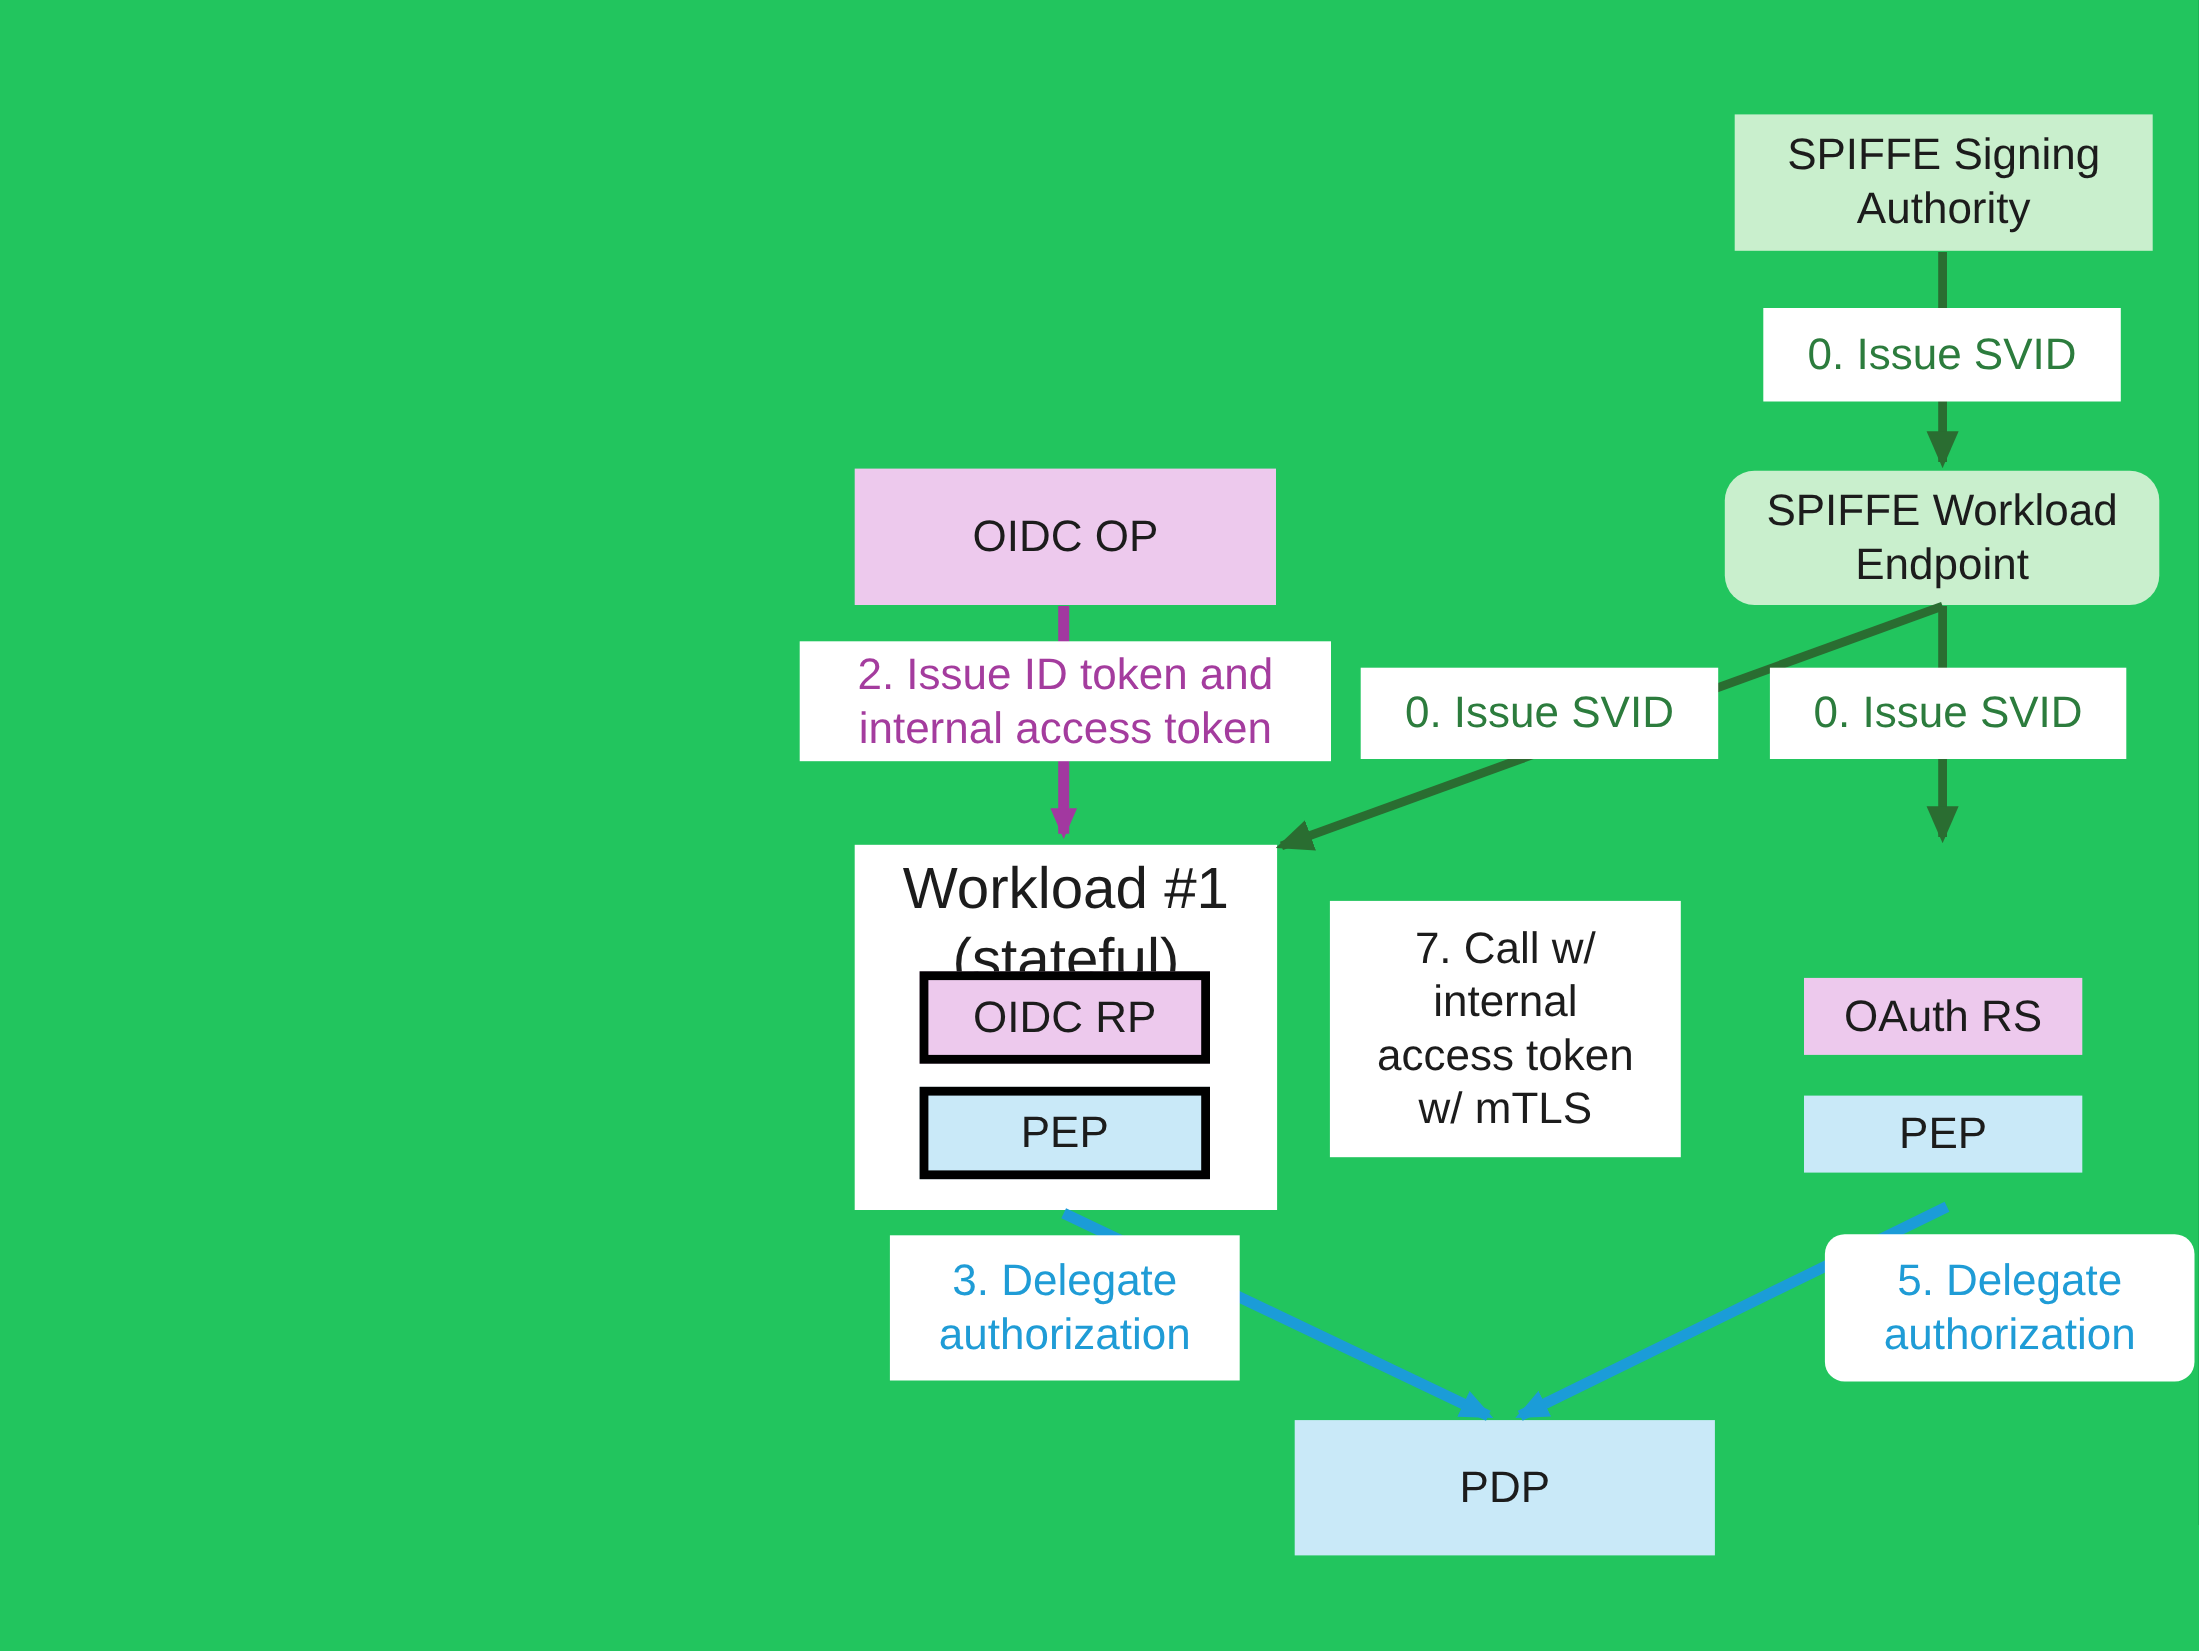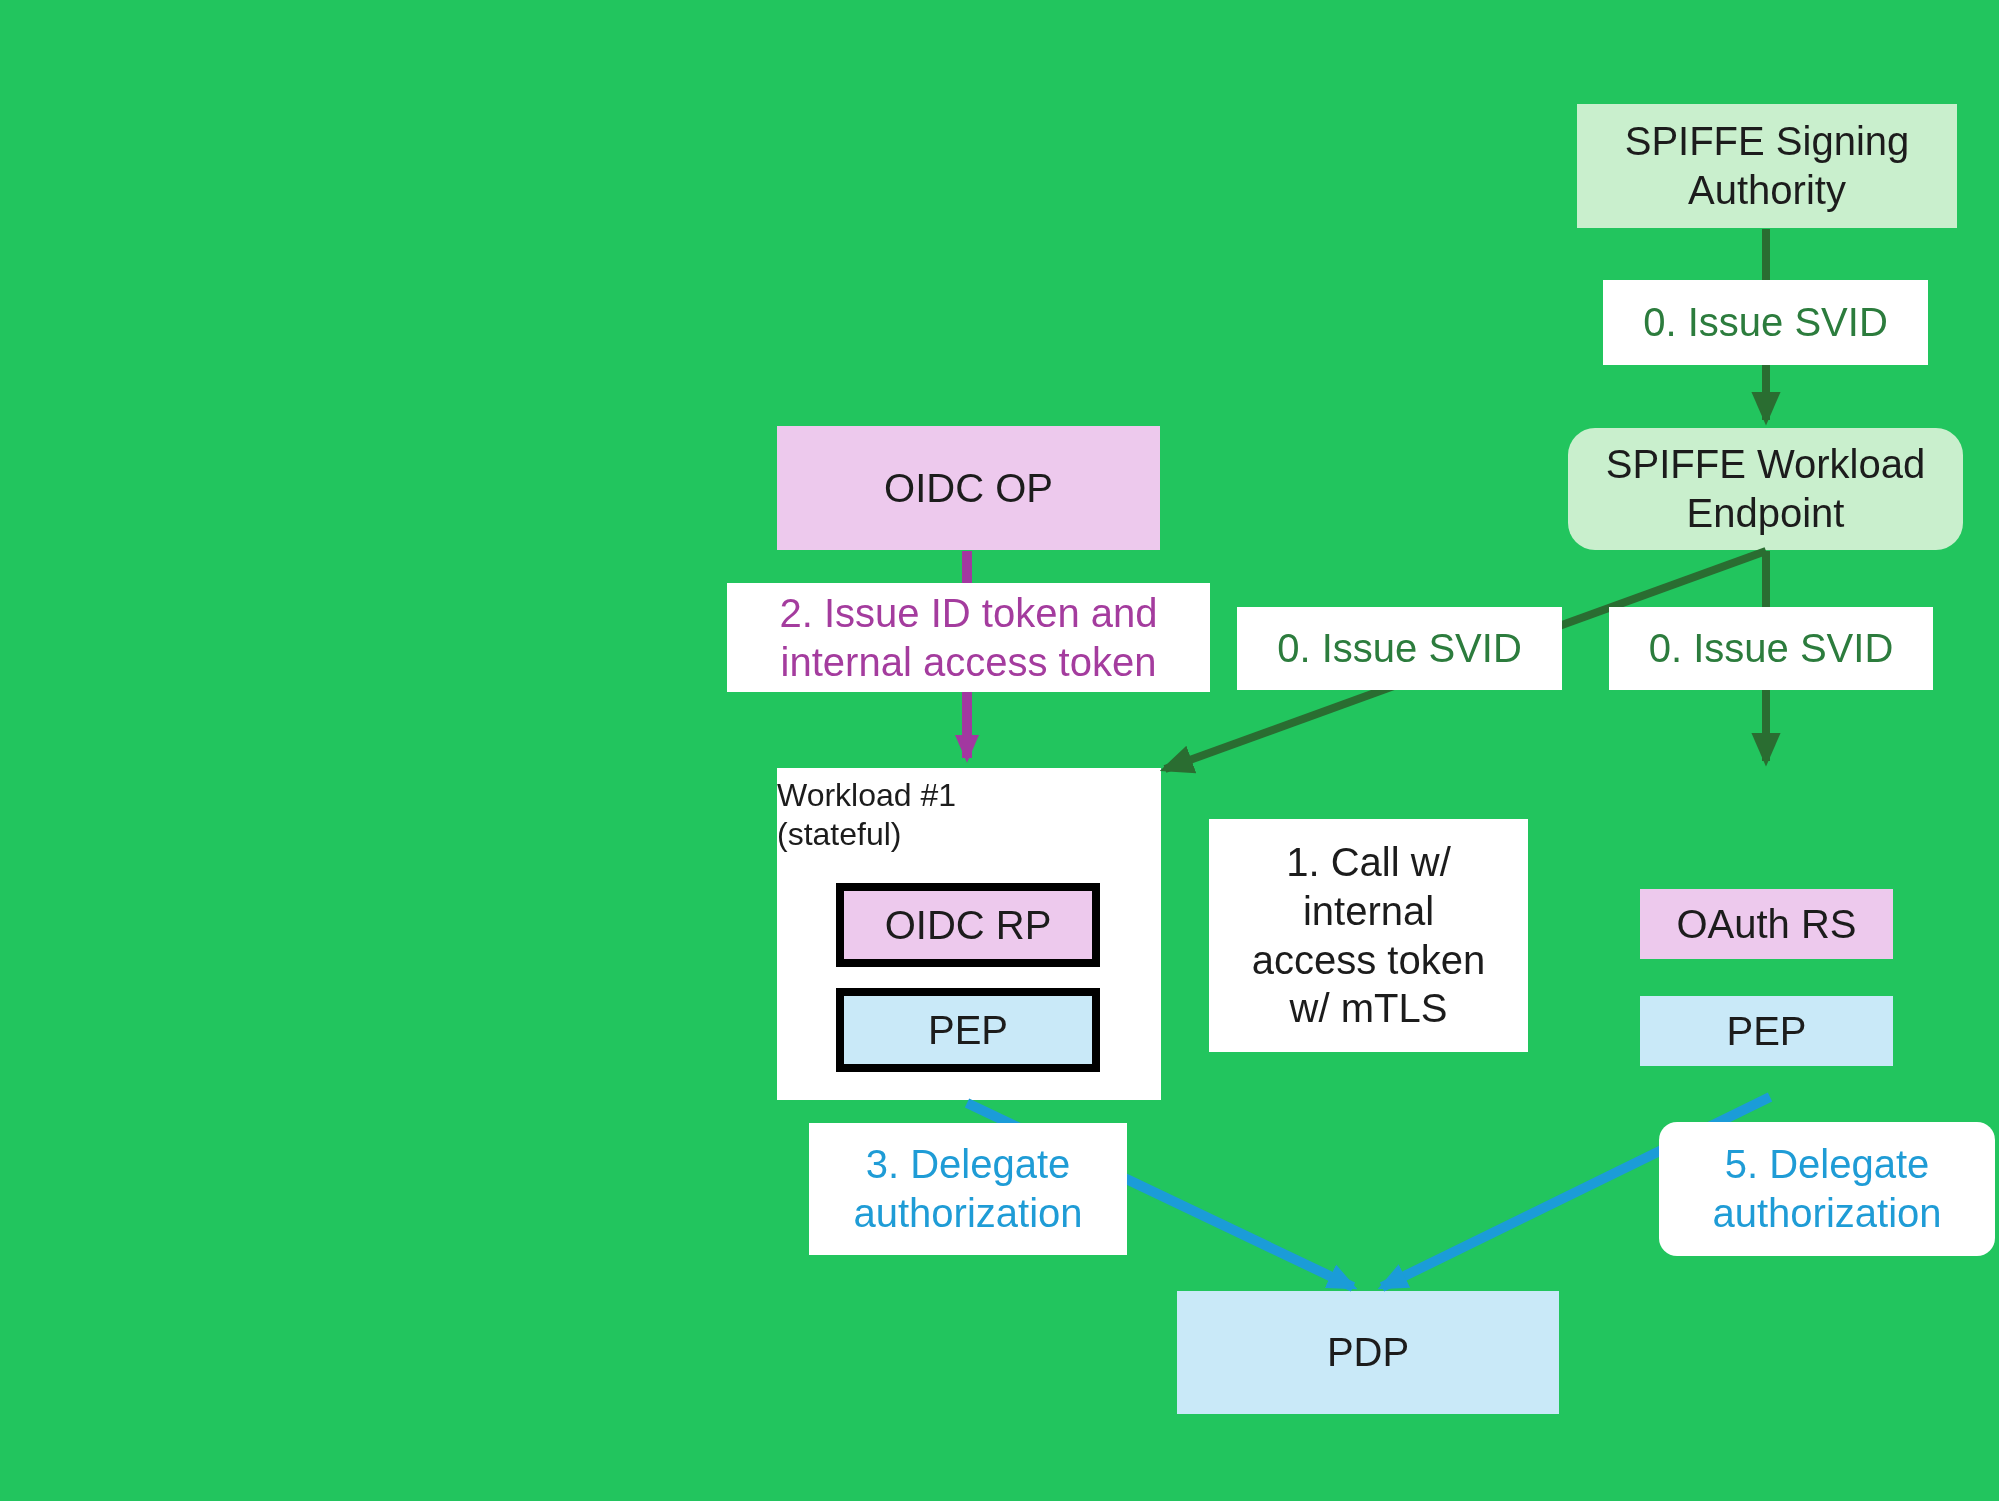--- a/index.html
+++ b/index.html
@@ -43,23 +43,23 @@
     justify-content: center;
     border: 8px solid #000000;
     box-sizing: border-box;
     font-size: 40px;
   }
   .workload-title {
     position: absolute;
     top: 8px;
     left: 0;
     width: 100%;
-    text-align: left;
+    text-align: center;
     white-space: pre-line;
-    font-size: 32px;
+    font-size: 53px;
     line-height: 1.22;
     color: #1c1c1c;
   }
   #arrow-layer {
     position: absolute;
     top: 0;
     left: 0;
     width: 1999px;
     height: 1501px;
     z-index: 2;
@@ -121,21 +121,21 @@
   <div class="label green-text" style="left:1603px; top:280px; width:325px; height:85px;">0. Issue SVID</div>
 
   <div class="label magenta-text" style="left:727px; top:583px; width:483px; height:109px;">2. Issue ID token and
 internal access token</div>
 
   <div class="label green-text" style="left:1237px; top:607px; width:325px; height:83px;">0. Issue SVID</div>
 
   <div class="label green-text" style="left:1609px; top:607px; width:324px; height:83px;">0. Issue SVID</div>
 
 
-  <div class="label black-text" style="left:1209px; top:819px; width:319px; height:233px;">1. Call w/
+  <div class="label black-text" style="left:1209px; top:819px; width:319px; height:233px;">7. Call w/
 internal
 access token
 w/ mTLS</div>
 
   <div class="label blue-text" style="left:809px; top:1123px; width:318px; height:132px;">3. Delegate
 authorization</div>
 
   <div class="label blue-text" style="left:1659px; top:1122px; width:336px; height:134px;border-radius:18px;">5. Delegate
 authorization</div>
 

